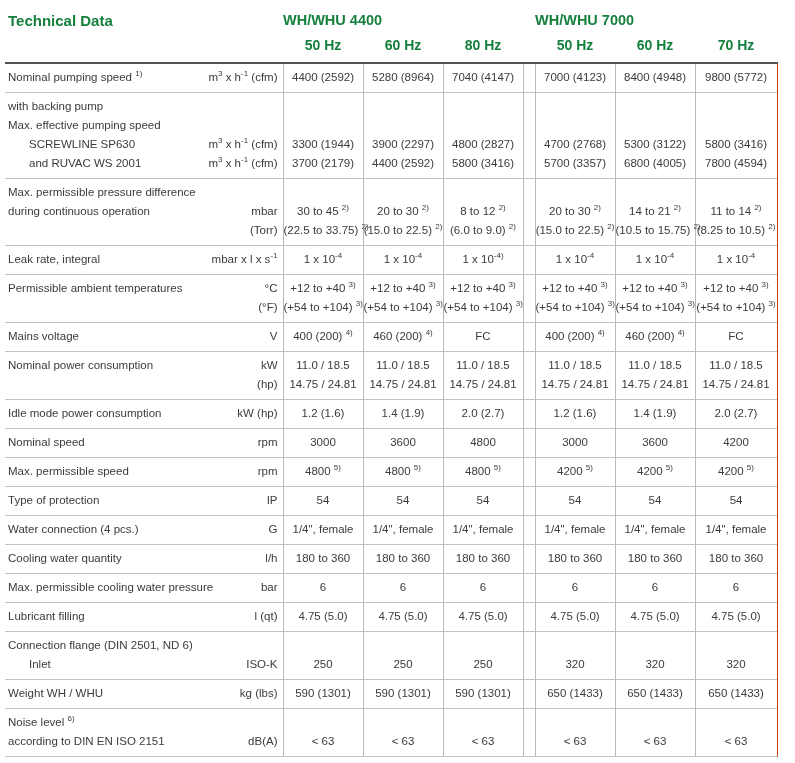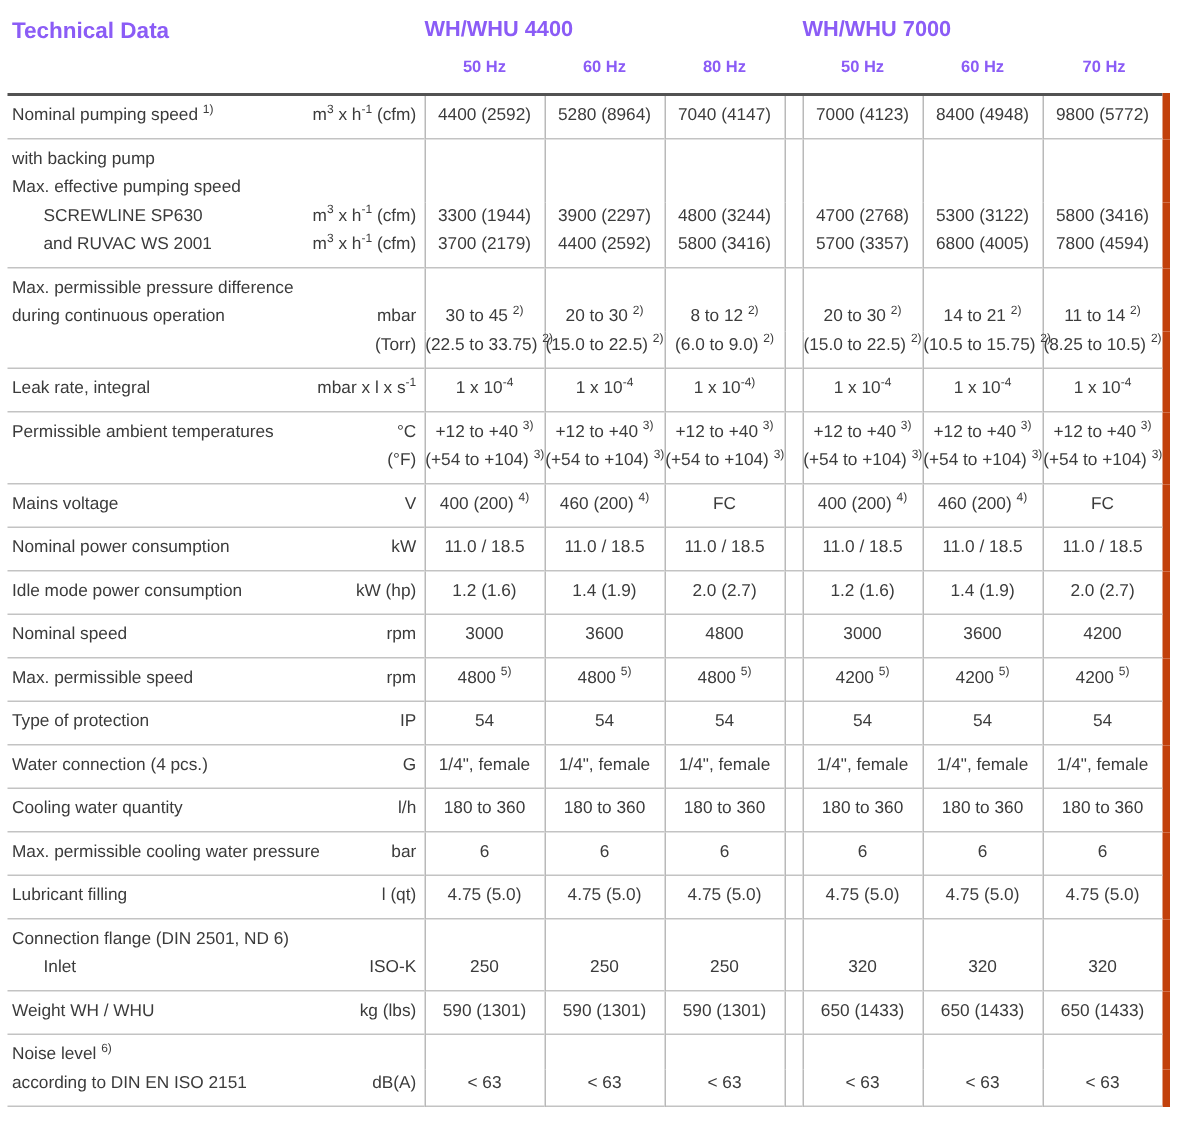--- a/index.html
+++ b/index.html
@@ -22,42 +22,42 @@
   thead td { vertical-align: bottom; }
   .title-cell {
     font-size: 15px; font-weight: bold;
     padding: 8px 0 2px 3px; text-align: left;
   }
   .group-cell {
     font-size: 14.5px; font-weight: bold;
     text-align: left; padding: 8px 0 2px 0;
   }
   .freq-cell {
-    font-size: 11px; font-weight: bold;
+    font-size: 14px; font-weight: bold;
     text-align: center; padding: 4px 0 7px 0;
   }
-  .red { color: #8b5cf6; }
+  .red { color: #15803d; }
   
   tbody { border-top: 1px solid #c3c3c3; }
   tbody:first-of-type { border-top: none; }
   td { line-height: 19px; padding: 0; font-size: 11.5px; }
   tbody tr:first-child td { padding-top: 4px; }
   tbody tr:last-child td { padding-bottom: 5px; }
   .labelcell .flexline {
     display: flex; justify-content: space-between; align-items: baseline; gap: 44px;
   }
   .lbl { padding-left: 3px; white-space: nowrap; }
   .lbl.indent { padding-left: 24px; }
   .unit { padding-right: 5px; white-space: nowrap; }
   .val {
     text-align: center; white-space: nowrap;
     border-left: 1px solid #b9b9b9;
   }
   .val.grp-end { border-right: 1px solid #b9b9b9; margin-top: 36px; }
-  .val.row-end { border-right: 5px solid #c2410c; }
+  .val.row-end { border-right: 1px solid #c2410c; }
   .gapcol { border: none; }
   sup { font-size: 8px; line-height: 0; vertical-align: super; }
 </style>
 </head>
 <body>
 
 <table id="spec-table">
   <colgroup>
     <col style="width:278px">
     <col style="width:80px">
@@ -136,21 +136,21 @@
       </tr>
       <tr>
         <td class="labelcell">
           <div class="flexline">
             <span class="lbl indent">SCREWLINE SP630</span>
             <span class="unit">m<sup>3</sup> x h<sup>-1</sup> (cfm)</span>
           </div>
         </td>
         <td class="val">3300 (1944)</td>
         <td class="val">3900 (2297)</td>
-        <td class="val grp-end">4800 (3244)</td>
+        <td class="val grp-end">4800 (2827)</td>
         <td class="gapcol"></td>
         <td class="val">4700 (2768)</td>
         <td class="val">5300 (3122)</td>
         <td class="val row-end">5800 (3416)</td>
       </tr>
       <tr>
         <td class="labelcell">
           <div class="flexline">
             <span class="lbl indent">and RUVAC  WS 2001</span>
             <span class="unit">m<sup>3</sup> x h<sup>-1</sup> (cfm)</span>
@@ -287,20 +287,35 @@
           </div>
         </td>
         <td class="val">11.0 / 18.5</td>
         <td class="val">11.0 / 18.5</td>
         <td class="val grp-end">11.0 / 18.5</td>
         <td class="gapcol"></td>
         <td class="val">11.0 / 18.5</td>
         <td class="val">11.0 / 18.5</td>
         <td class="val row-end">11.0 / 18.5</td>
       </tr>
+      <tr>
+        <td class="labelcell">
+          <div class="flexline">
+            <span class="lbl"></span>
+            <span class="unit">(hp)</span>
+          </div>
+        </td>
+        <td class="val">14.75 / 24.81</td>
+        <td class="val">14.75 / 24.81</td>
+        <td class="val grp-end">14.75 / 24.81</td>
+        <td class="gapcol"></td>
+        <td class="val">14.75 / 24.81</td>
+        <td class="val">14.75 / 24.81</td>
+        <td class="val row-end">14.75 / 24.81</td>
+      </tr>
     </tbody>
     <tbody>
       <tr>
         <td class="labelcell">
           <div class="flexline">
             <span class="lbl">Idle mode power consumption</span>
             <span class="unit">kW (hp)</span>
           </div>
         </td>
         <td class="val">1.2 (1.6)</td>

